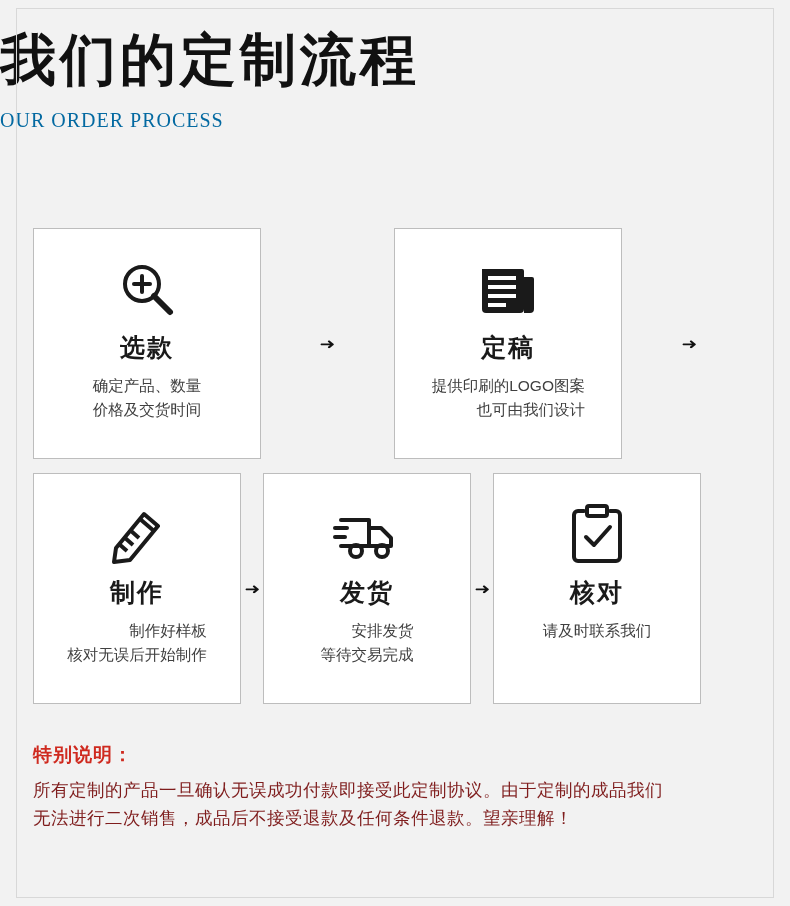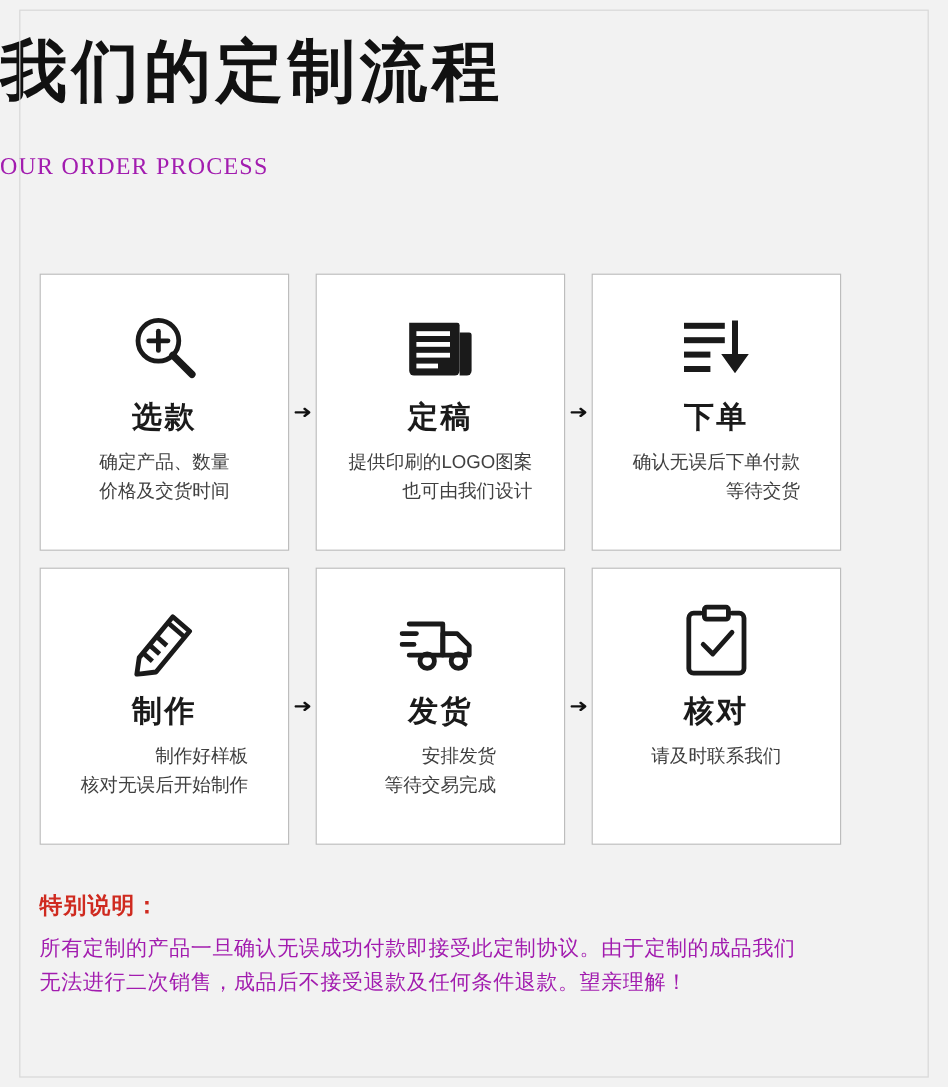--- a/index.html
+++ b/index.html
@@ -47,22 +47,22 @@
     letter-spacing: 4px;
     color: #111111;
     line-height: 1.1;
     margin: 0;
   }
 
   .subtitle {
     font-family: "Liberation Serif", serif;
     font-size: 20px;
     letter-spacing: 1px;
-    color: #a21caf;
-    margin-top: 36px;
+    color: #0369a1;
+    margin-top: 17px;
   }
 
   .grid {
     position: absolute;
     left: 33px;
     top: 228px;
     width: 668px;
     border-radius: 22px;
   }
 
@@ -135,21 +135,21 @@
   .note .note-title {
     font-size: 19px;
     font-weight: 700;
     color: #cf2a1f;
     letter-spacing: 1px;
   }
   .note .note-body {
     margin-top: 8px;
     font-size: 17.5px;
     line-height: 1.62;
-    color: #a21caf;
+    color: #7f1d1d;
     letter-spacing: 0.5px;
   }
 
   svg { display: block; }
 </style>
 </head>
 <body>
 
 <div class="page">
 
@@ -197,36 +197,20 @@
         <div class="step-desc">
           <div>提供印刷的LOGO图案</div>
           <div>也可由我们设计</div>
         </div>
       </div>
 
       <div class="arrow">
         <span class="glyph">➜</span>
       </div>
 
-      <div class="card">
-        <div class="icon">
-          <svg width="62" height="60" viewBox="0 0 62 60" aria-hidden="true">
-            <rect x="4" y="10" width="34" height="5" fill="#1a1a1a"></rect>
-            <rect x="4" y="22" width="34" height="5" fill="#1a1a1a"></rect>
-            <rect x="4" y="34" width="22" height="5" fill="#1a1a1a"></rect>
-            <rect x="4" y="46" width="22" height="5" fill="#1a1a1a"></rect>
-            <path d="M44 8 h5 v28 h9 L46.5 52 L35 36 h9 Z" fill="#1a1a1a"></path>
-          </svg>
-        </div>
-        <div class="step-title">下单</div>
-        <div class="step-desc">
-          <div>确认无误后下单付款</div>
-          <div>等待交货</div>
-        </div>
-      </div>
 
     </div>
 
     <div class="row">
 
       <div class="card">
         <div class="icon">
           <svg width="62" height="60" viewBox="0 0 62 60" aria-hidden="true">
             <g stroke="#1a1a1a" stroke-width="4" fill="none" stroke-linejoin="round">
               <path d="M10 44 L38 10 L52 22 L24 56 L8 58 Z"></path>

